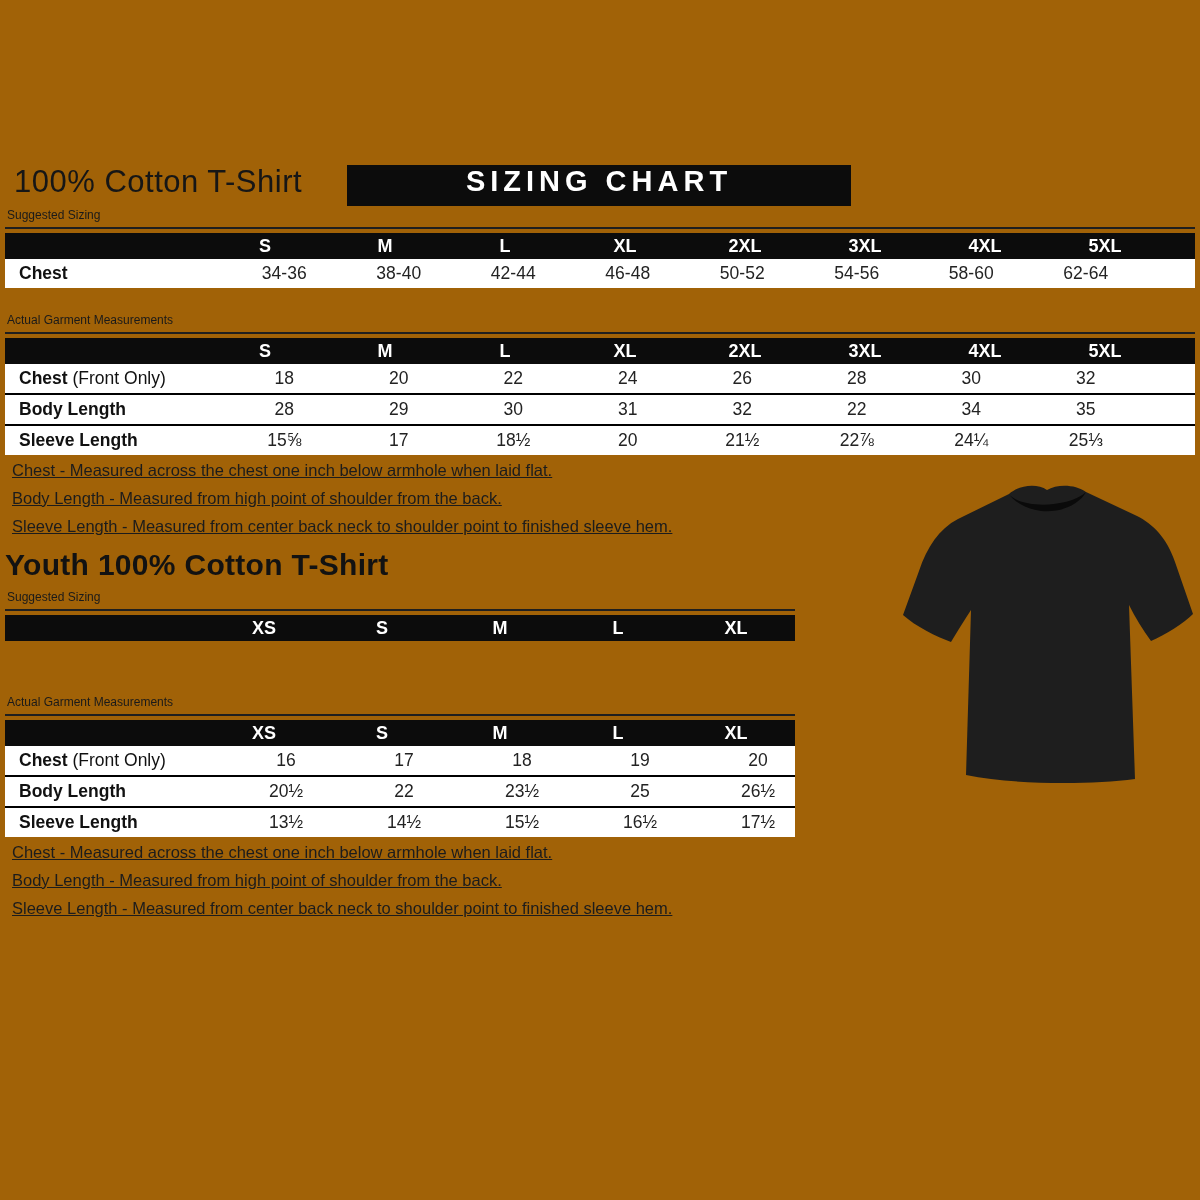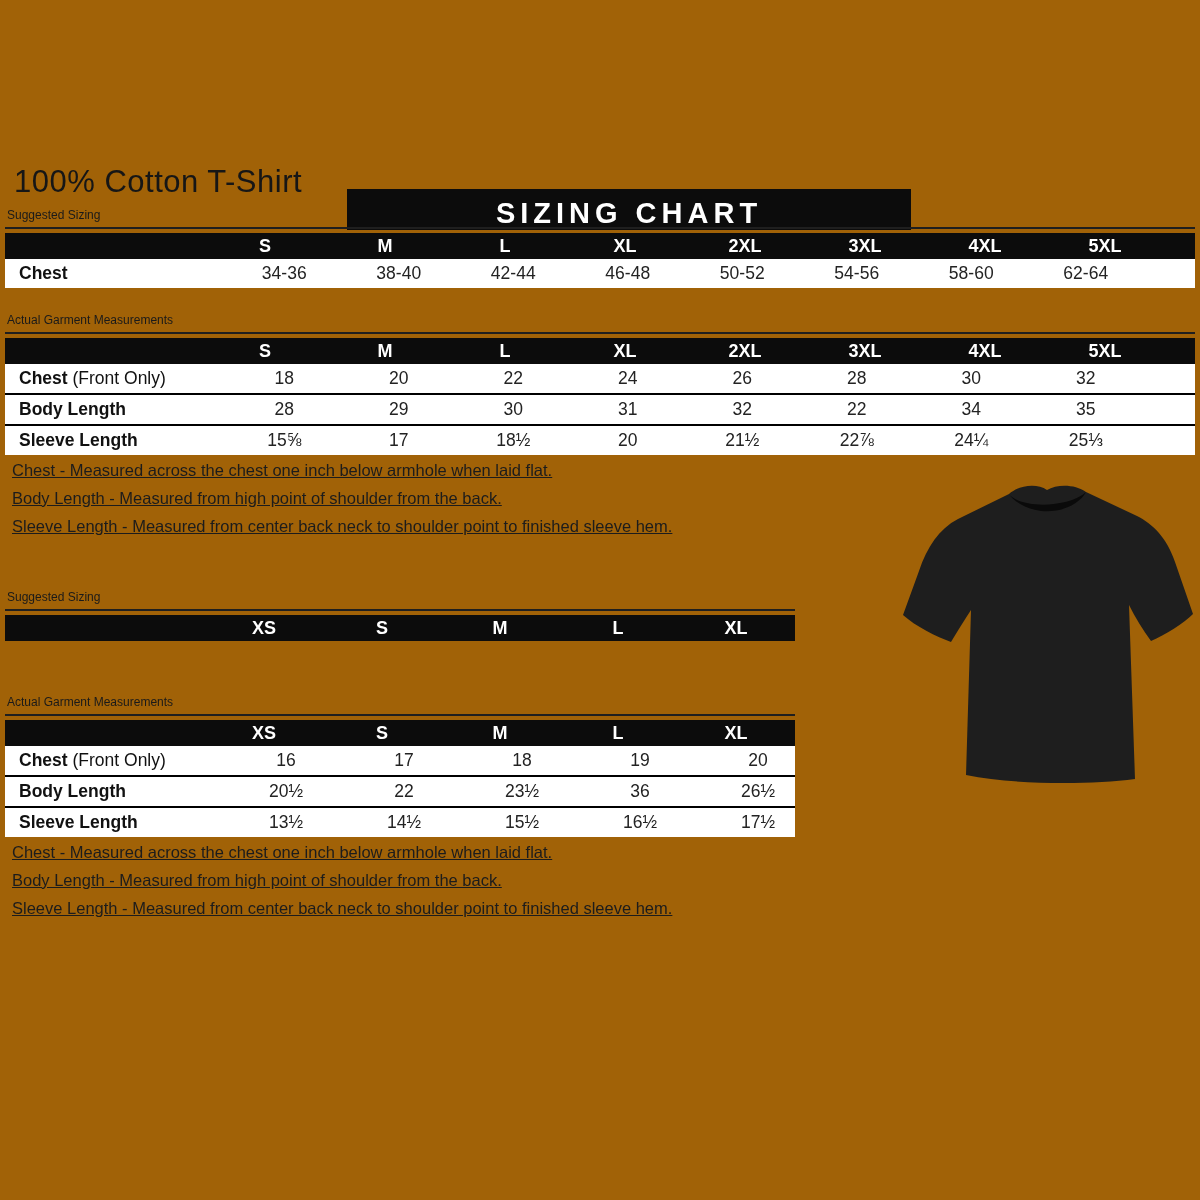--- a/index.html
+++ b/index.html
@@ -11,24 +11,24 @@
     color:#151515;
     overflow:hidden;
   }
   
   .main-title{
     position:absolute;left:14px;top:164px;
     font-size:31px;font-weight:400;letter-spacing:.5px;color:#161616;
     white-space:nowrap;
   }
   .banner{
-    position:absolute;left:347px;top:165px;width:564px;height:41px;
+    position:absolute;left:347px;top:165px;width:504px;height:41px;
     background:#0c0c0c;color:#ffffff;
-    display:flex;align-items:flex-end;justify-content:center;
-    font-size:29px;font-weight:700;letter-spacing:5px;margin-top:24px;
+    display:flex;align-items:flex-start;justify-content:center;
+    font-size:29px;font-weight:700;letter-spacing:5px;
   }
   .youth-title{
     position:absolute;left:5px;top:548px;
     font-size:30px;font-weight:700;letter-spacing:.3px;color:#121212;
     white-space:nowrap;
   }
   
   .section-label{
     position:absolute;left:5px;
     font-size:12px;font-weight:400;color:#1a1a1a;
@@ -153,20 +153,21 @@
         <div class="tspacer" style="width: 30px;"></div>
       </div>
     </div>
 
   <div class="notes" style="top:456px;">
       <div>Chest - Measured across the chest one inch below armhole when laid flat.</div>
       <div>Body Length - Measured from high point of shoulder from the back.</div>
       <div>Sleeve Length - Measured from center back neck to shoulder point to finished sleeve hem.</div>
     </div>
 
+  <div class="youth-title">Youth 100% Cotton T-Shirt</div>
 
   <div class="section-label w-youth" style="top:590px;">Suggested Sizing</div>
   <div class="sizetable youth" style="top:615px;">
       <div class="trow thead">
         <div class="tlabel"></div>
         <div class="tcell">XS</div>
         <div class="tcell">S</div>
         <div class="tcell">M</div>
         <div class="tcell">L</div>
         <div class="tcell">XL</div>
@@ -189,21 +190,21 @@
         <div class="tcell">17</div>
         <div class="tcell">18</div>
         <div class="tcell">19</div>
         <div class="tcell">20</div>
       </div>
       <div class="trow tbody tsep">
         <div class="tlabel"><b>Body Length</b></div>
         <div class="tcell">20½</div>
         <div class="tcell">22</div>
         <div class="tcell">23½</div>
-        <div class="tcell">36</div>
+        <div class="tcell">25</div>
         <div class="tcell">26½</div>
       </div>
       <div class="trow tbody tsep">
         <div class="tlabel"><b>Sleeve Length</b></div>
         <div class="tcell">13½</div>
         <div class="tcell">14½</div>
         <div class="tcell">15½</div>
         <div class="tcell">16½</div>
         <div class="tcell">17½</div>
       </div>

